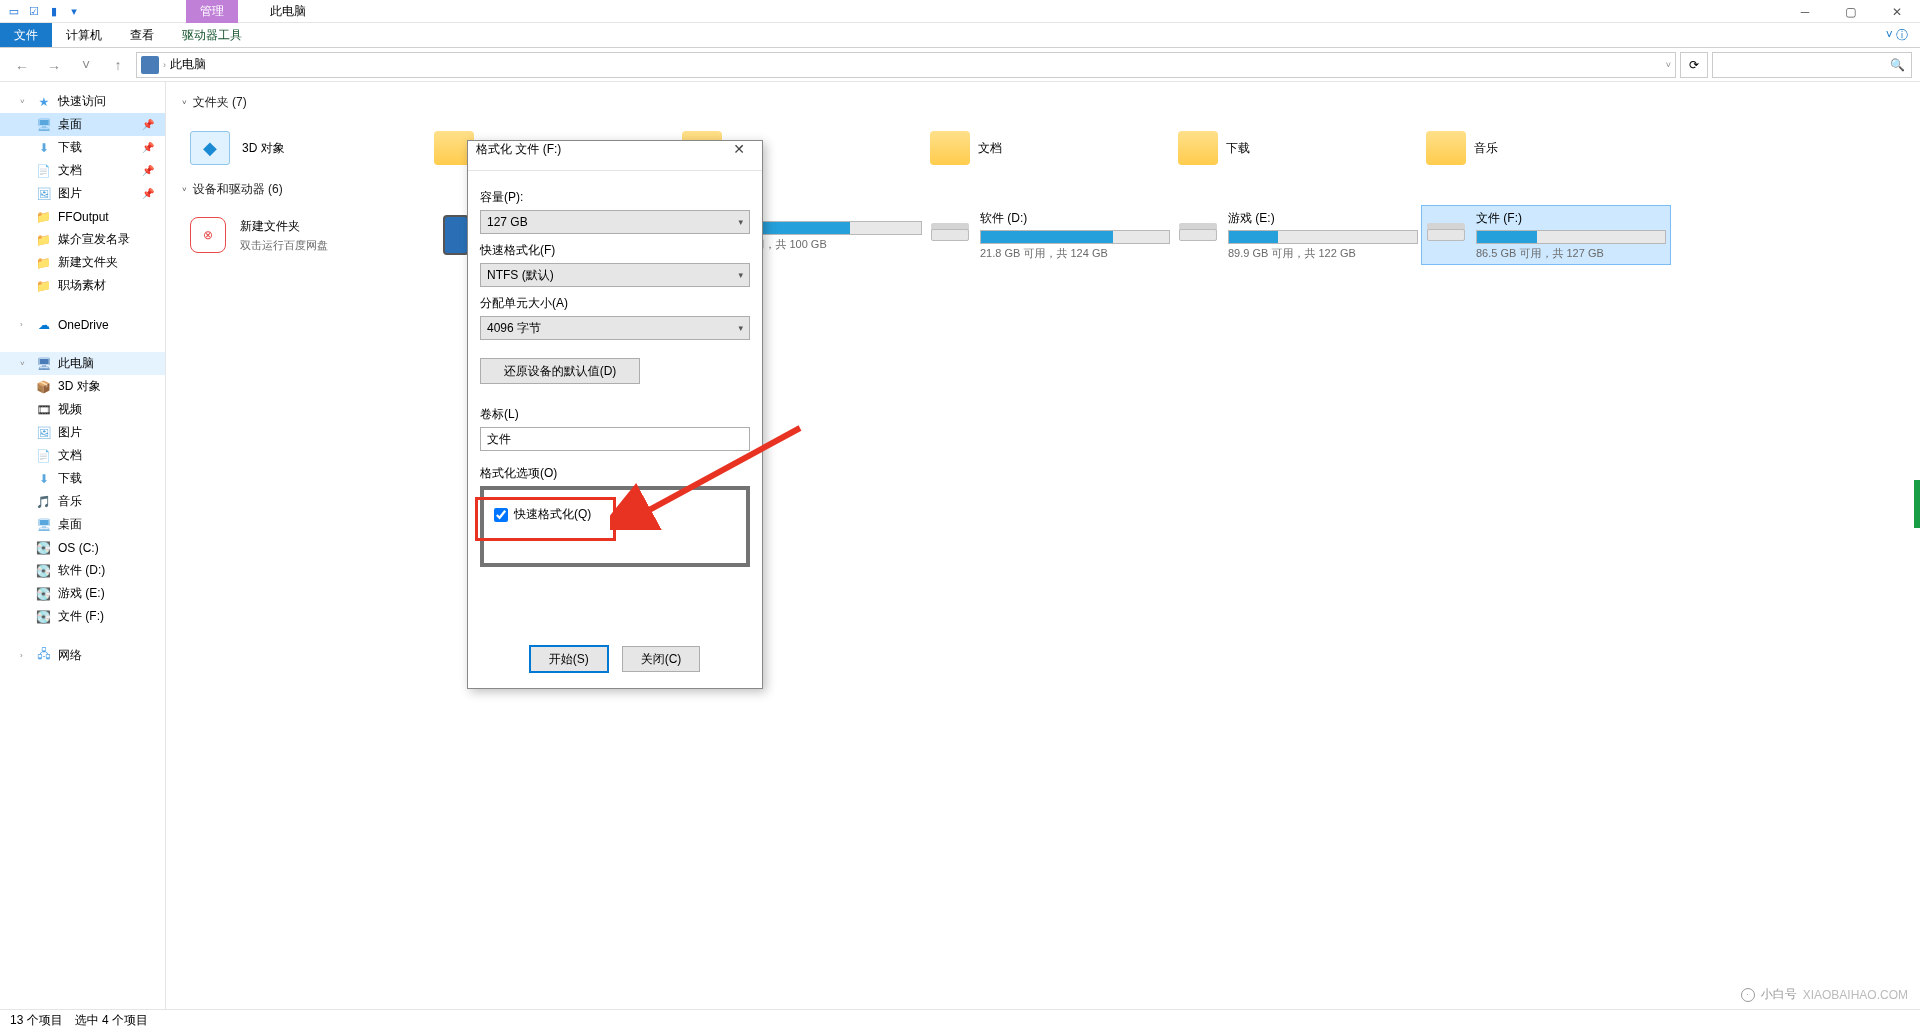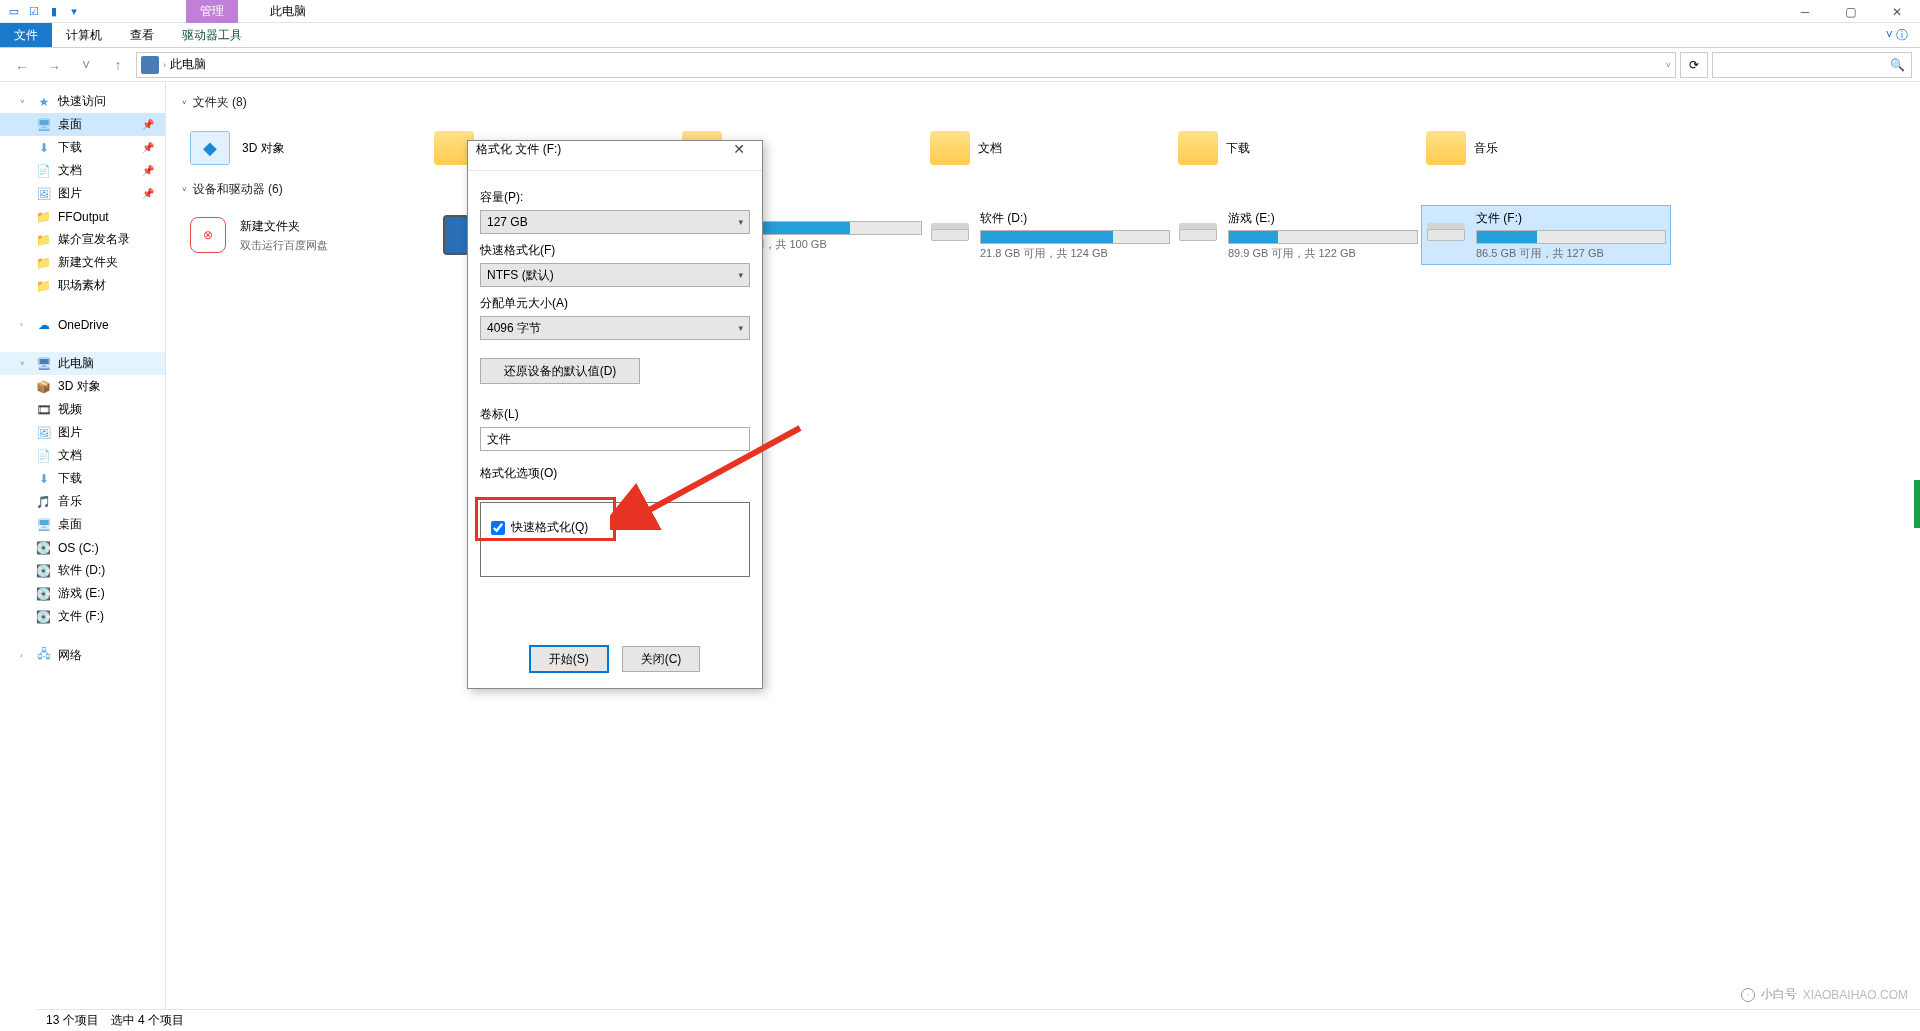--- a/index.html
+++ b/index.html
@@ -67,33 +67,33 @@
 .drive-tile.selected { background:#cde8ff; outline:1px solid #7abdf5; }
 .drive-icon { width:44px; height:40px; display:flex; align-items:center; justify-content:center; }
 .drive-icon .disk { width:38px; height:12px; background:#e6e6e6; border:1px solid #bbb; border-radius:2px; box-shadow:0 -6px 0 #d4d4d4; }
 .drive-info { flex:1; }
 .drive-name { font-size:12px; margin-bottom:3px; }
 .drive-bar { width:190px; height:14px; border:1px solid #b8b8b8; background:#e8e8e8; position:relative; }
 .drive-bar .fill { position:absolute; left:0; top:0; bottom:0; background:#26a0da; }
 .drive-free { font-size:11px; color:#6a6a6a; margin-top:2px; }
 
 
-.statusbar { position:absolute; left:0; right:0; bottom:0; height:22px; border-top:1px solid #e5e5e5; display:flex; align-items:center; padding:0 10px; font-size:12px; gap:12px; background:#fff;margin-left:36px; }
+.statusbar { position:absolute; left:0; right:0; bottom:0; height:22px; border-top:1px solid #e5e5e5; display:flex; align-items:center; padding:0 10px; font-size:12px; gap:12px; background:#fff; }
 
 
 .dialog { position:absolute; left:467px; top:140px; width:296px; height:549px; background:#fff; border:1px solid #888; box-shadow:3px 3px 10px rgba(0,0,0,.25); z-index:50; }
 .dlg-title { height:30px; display:flex; align-items:flex-start; justify-content:space-between; padding:0 8px; border-bottom:1px solid #e5e5e5; }
 .dlg-close { width:30px; text-align:center; color:#444; font-size:14px; }
 .dlg-body { padding:10px 12px; }
 .dlg-label { font-size:12px; margin-top:8px; margin-bottom:4px; }
 .dlg-select { width:100%; height:24px; border:1px solid #adadad; background:#e6e6e6; padding:0 6px; display:flex; align-items:center; justify-content:space-between; font-size:12px; }
 .dlg-select .arr { font-size:9px; color:#555; }
 .dlg-btn { height:20px; border:1px solid #adadad; background:#e6e6e6; display:inline-flex; align-items:center; justify-content:center; padding:12px 18px; font-size:12px; }
 .dlg-input { width:100%; height:24px; border:1px solid #adadad; padding:0 6px; font-size:12px; }
-.dlg-group { border:1px solid #737373; padding:16px 10px 40px 10px; margin-top:20px; }
+.dlg-group { border:4px solid #737373; padding:16px 10px 40px 10px; margin-top:4px; }
 .dlg-chk { display:flex; align-items:center; gap:6px; font-size:12px; }
 .dlg-chk input { width:14px; height:14px; }
 .dlg-footer { position:absolute; bottom:16px; left:0; right:0; display:flex; justify-content:center; gap:14px; }
 .dlg-footer .dlg-btn.primary { outline:2px solid #0078d4; outline-offset:-1px; }
 
 .highlight-box { position:absolute; border:3px solid #e83323; pointer-events:none; z-index:60; }
 .arrow-ann { position:absolute; z-index:61; pointer-events:none; }
 
 .watermark-br { position:absolute; right:12px; bottom:28px; font-size:12px; color:#999; display:flex; align-items:center; gap:6px; }
 .watermark-br .wm-circle { width:14px; height:14px; border:1px solid #999; border-radius:50%; display:inline-flex; align-items:center; justify-content:center; font-size:8px; }
@@ -249,21 +249,21 @@
     <div class="side-item">
         <span class="chev">›</span>
         <span class="si-icon icon-net">🖧</span>
         <span>网络</span>
       </div>
   </div>
 
   <div class="content">
     <div class="group-header">
         <span class="chev">˅</span>
-        <span>文件夹 (8)</span>
+        <span>文件夹 (7)</span>
       </div>
     <div class="items-row">
       <div class="tile">
           <div class="tile-icon">
             <div style="width:40px;height:34px;background:#e0f2ff;border:1px solid #8ec5e8;border-radius:3px;display:flex;align-items:center;justify-content:center;color:#1a8ad4;font-size:18px">◆</div>
           </div>
           <div class="tile-text">3D 对象</div>
         </div>
       <div class="tile">
           <div class="tile-icon folder"></div>

